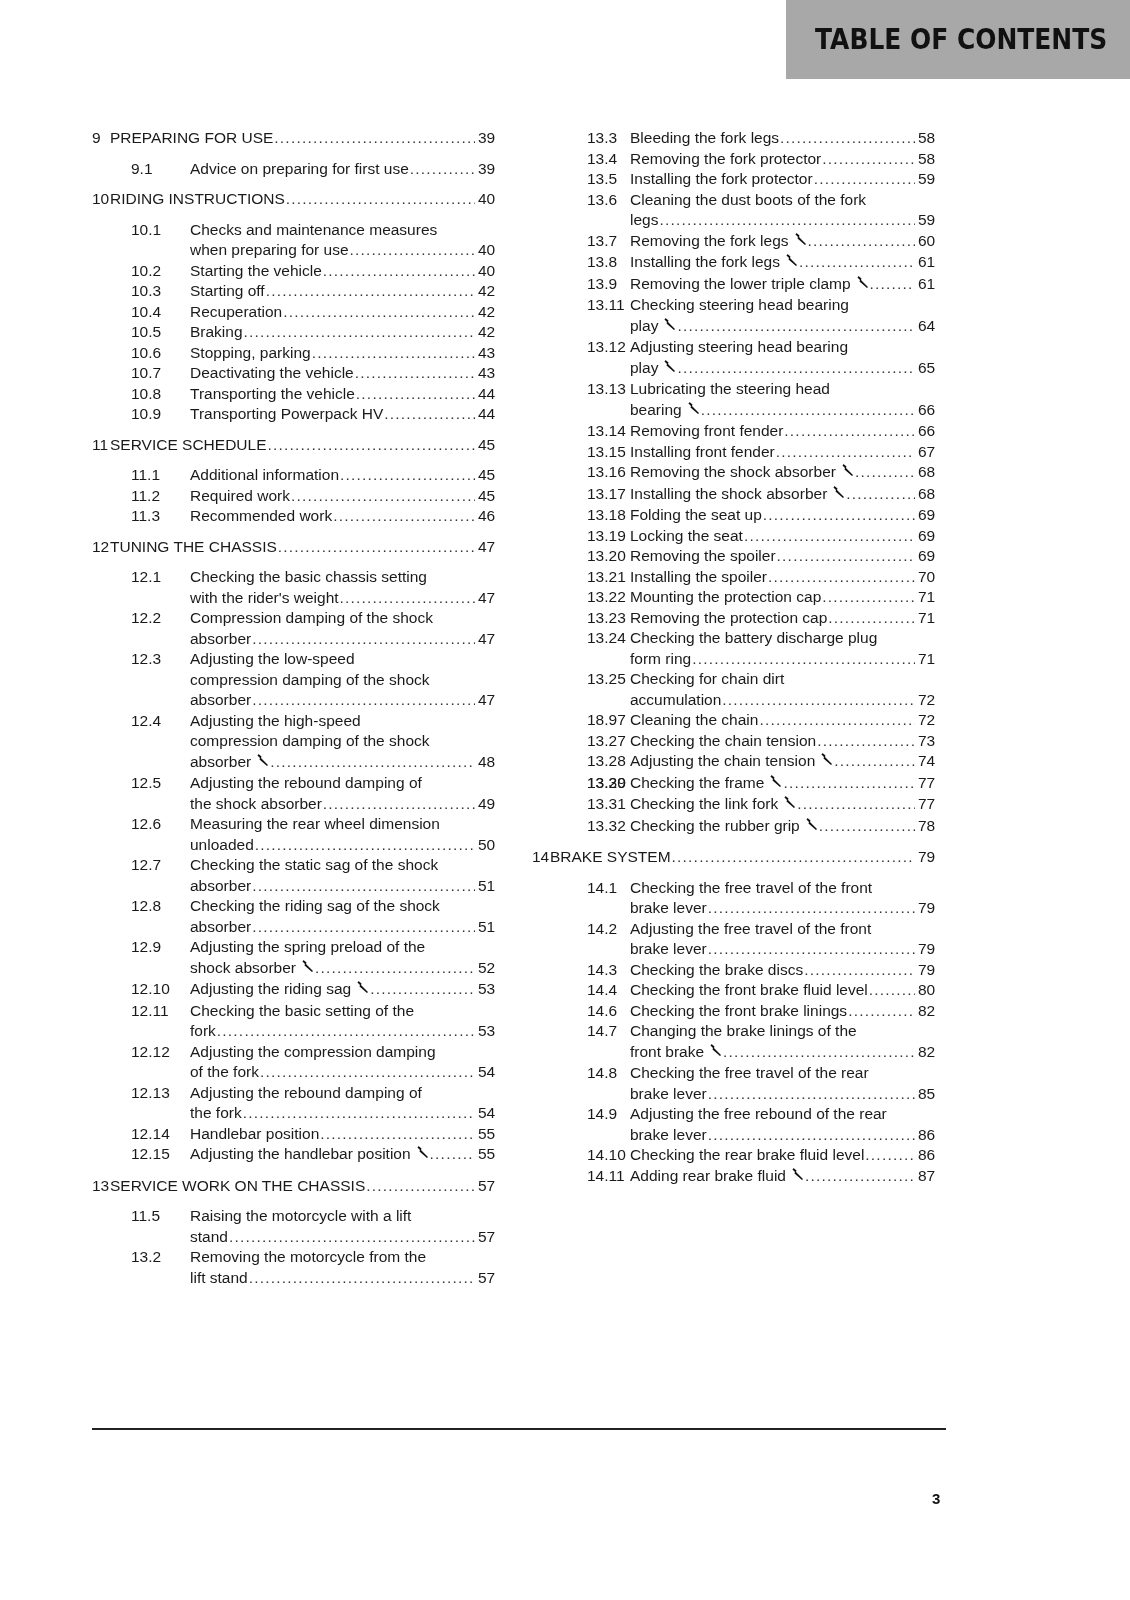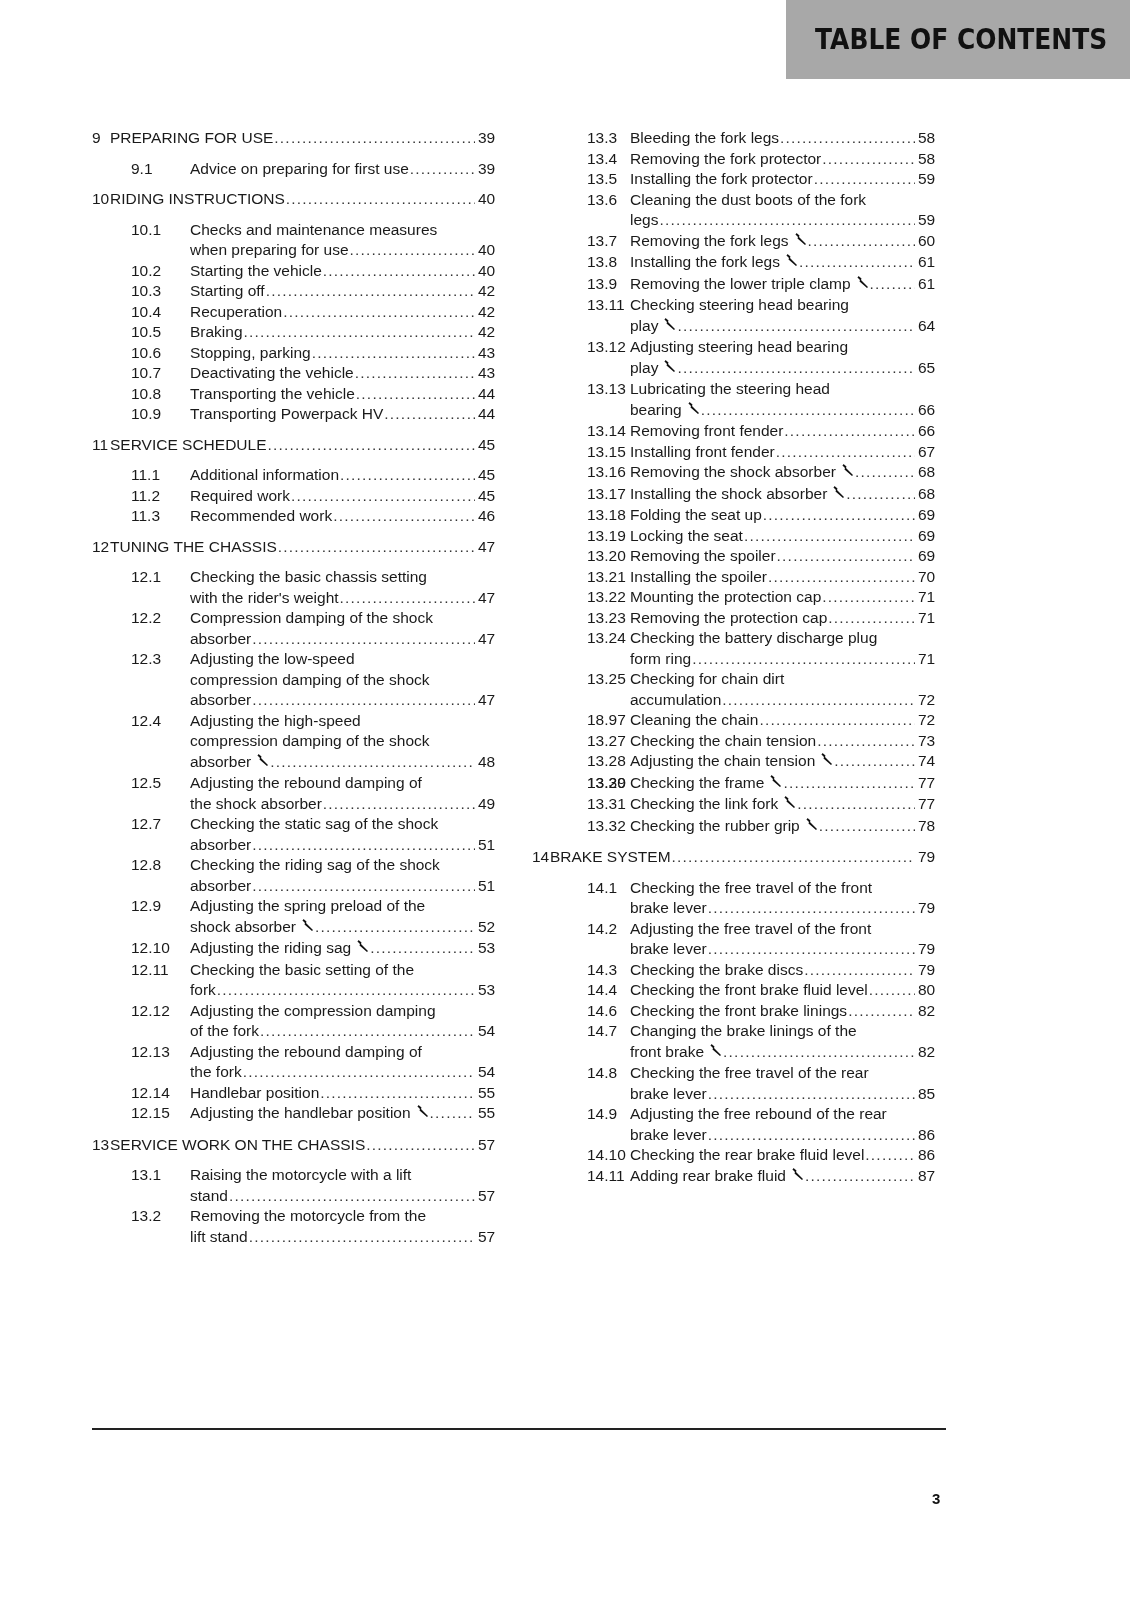--- a/index.html
+++ b/index.html
@@ -279,20 +279,33 @@
           <span class="lt">Adjusting the rebound damping of</span>
         </div>
         <div class="line">
           <span class="lt">the shock absorber</span>
           <span class="dots"></span>
           <span class="pg">49</span>
         </div>
       </span>
     </div>
     <div class="entry section">
+      <span class="num">12.6</span>
+      <span class="text">
+        <div class="line">
+          <span class="lt">Measuring the rear wheel dimension</span>
+        </div>
+        <div class="line">
+          <span class="lt">unloaded</span>
+          <span class="dots"></span>
+          <span class="pg">50</span>
+        </div>
+      </span>
+    </div>
+    <div class="entry section">
       <span class="num">12.7</span>
       <span class="text">
         <div class="line">
           <span class="lt">Checking the static sag of the shock</span>
         </div>
         <div class="line">
           <span class="lt">absorber</span>
           <span class="dots"></span>
           <span class="pg">51</span>
         </div>
@@ -406,21 +419,21 @@
       <span class="num">13</span>
       <span class="text">
         <div class="line">
           <span class="lt">SERVICE WORK ON THE CHASSIS</span>
           <span class="dots"></span>
           <span class="pg">57</span>
         </div>
       </span>
     </div>
     <div class="entry section">
-      <span class="num">13.1</span>
+      <span class="num">11.5</span>
       <span class="text">
         <div class="line">
           <span class="lt">Raising the motorcycle with a lift</span>
         </div>
         <div class="line">
           <span class="lt">stand</span>
           <span class="dots"></span>
           <span class="pg">57</span>
         </div>
       </span>

